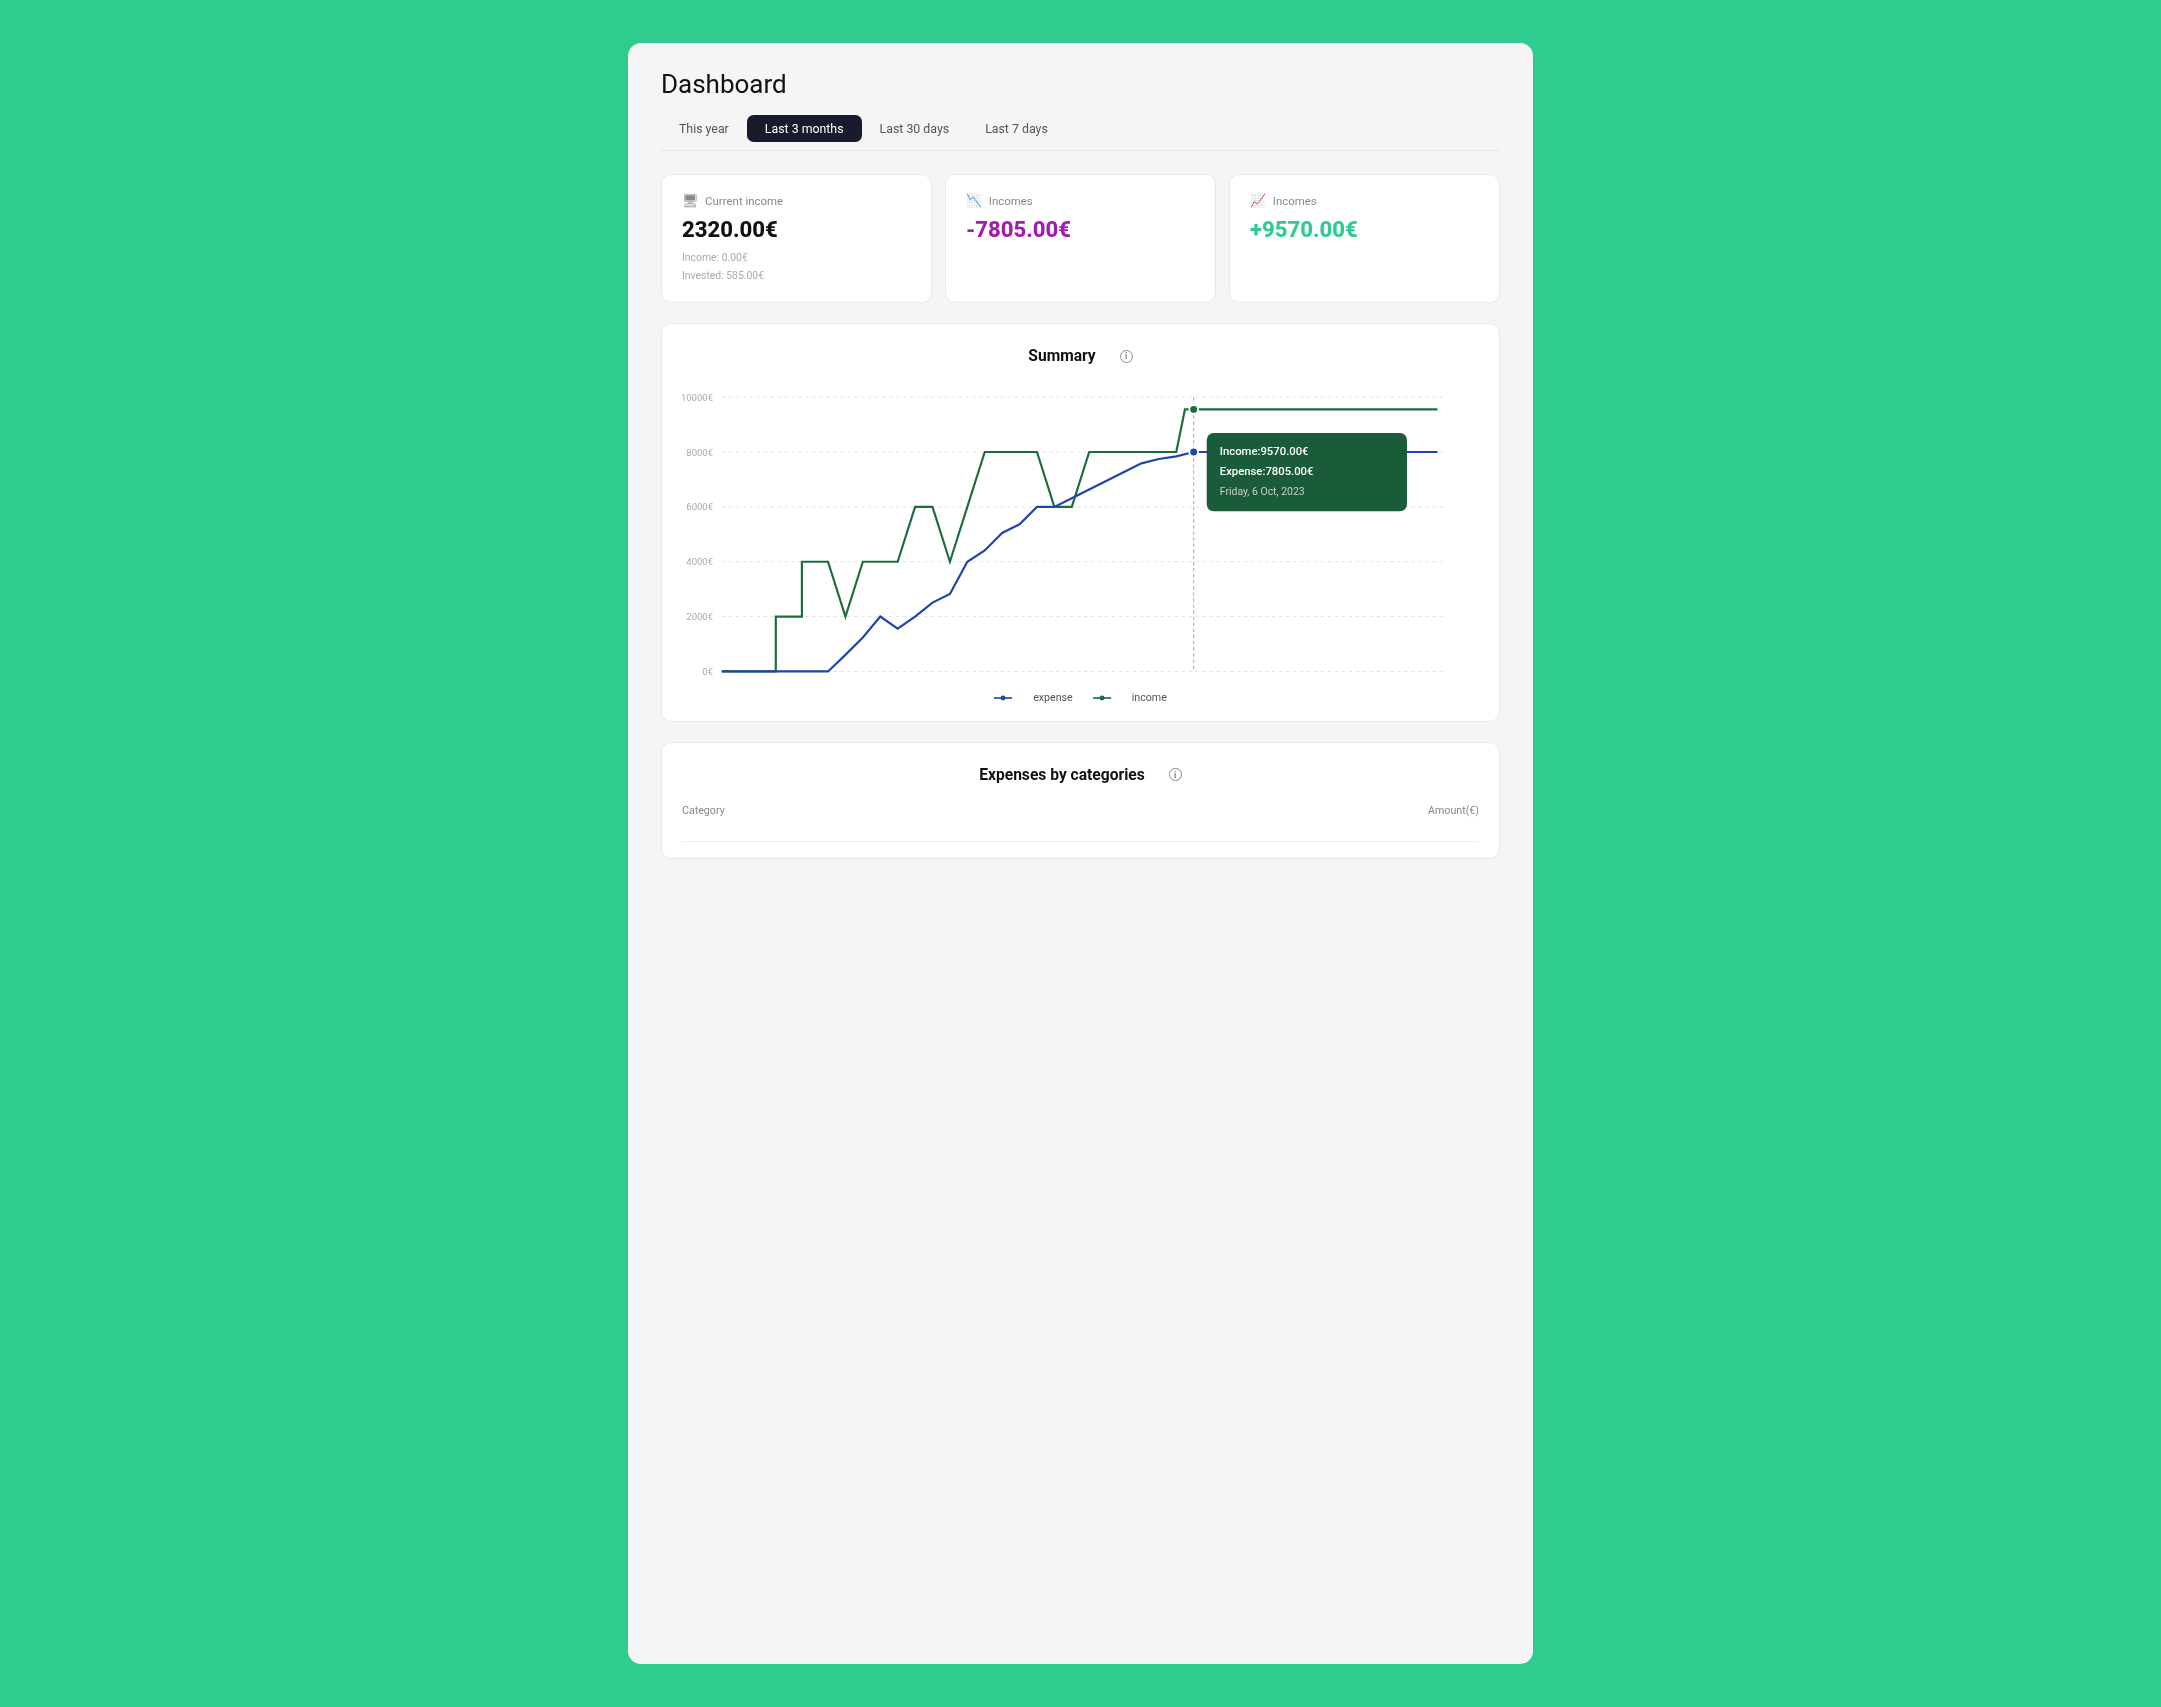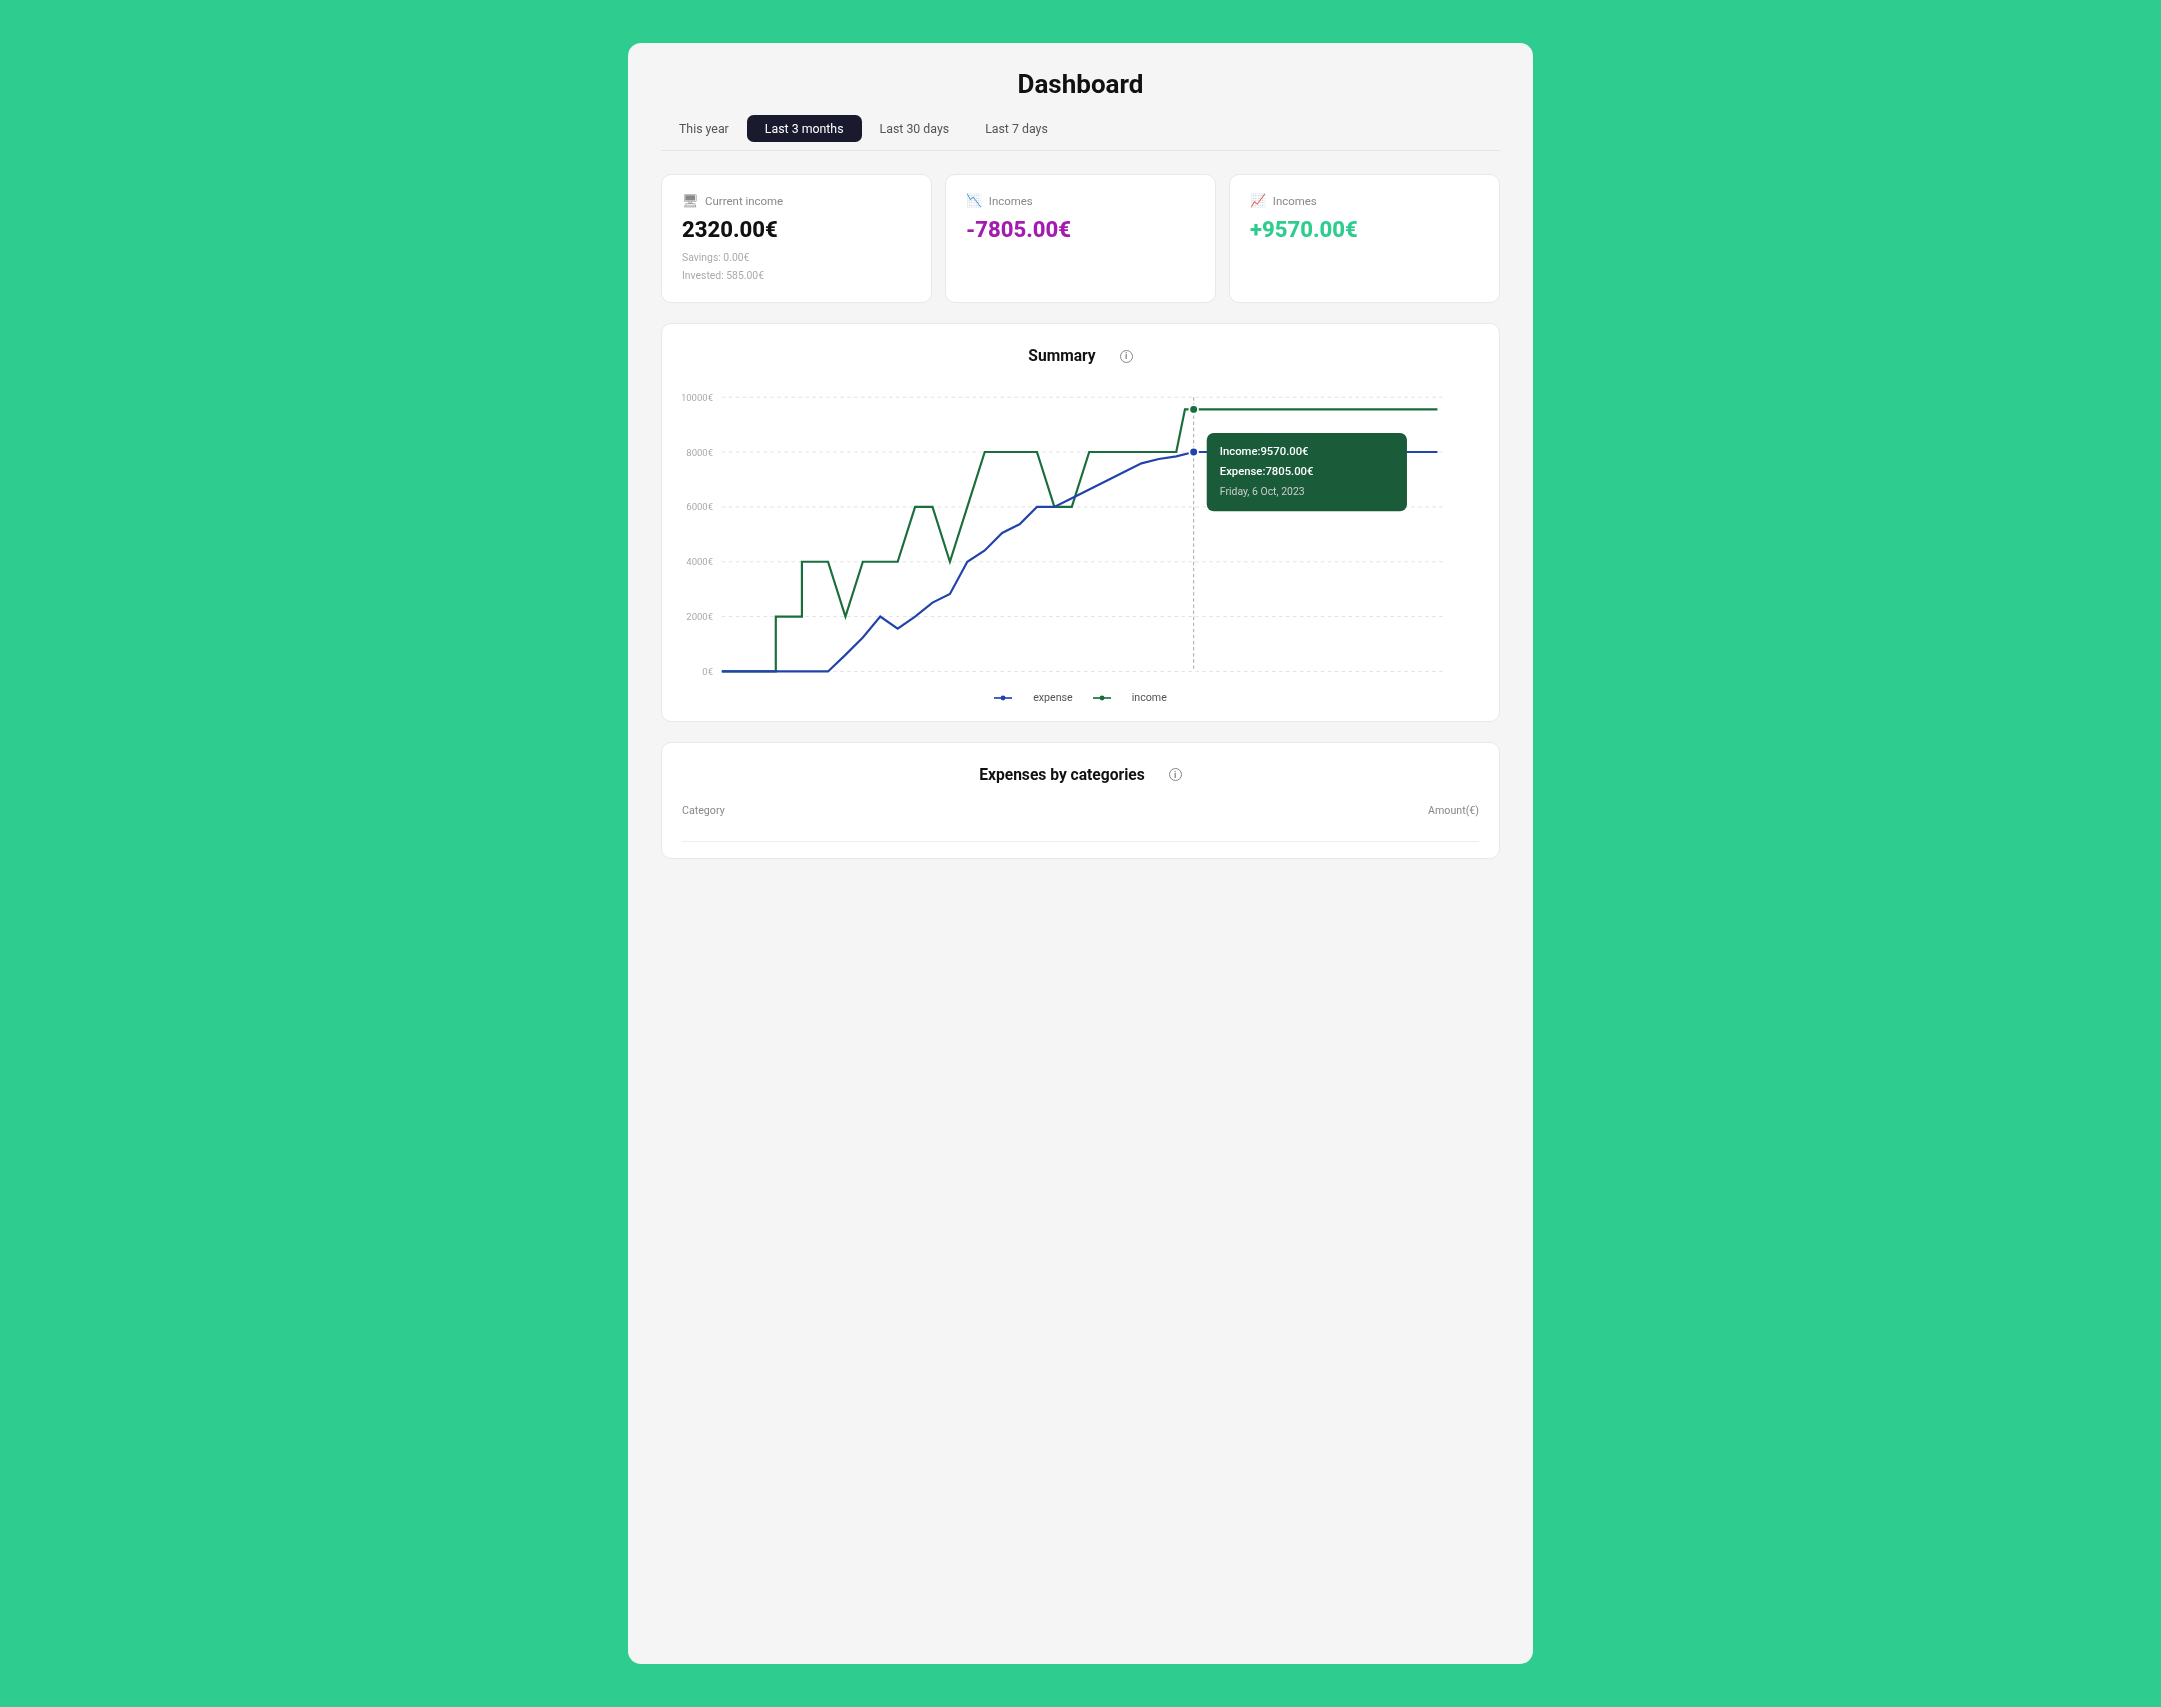--- a/index.html
+++ b/index.html
@@ -15,24 +15,23 @@
     .app-container {
       background: #f5f5f5;
       border-radius: 13px;
       width: 100%;
       max-width: 905px;
       padding: 26px 33px 33px;
       min-height: 95vh;
     }
     .page-title {
       font-size: 2rem;
-      font-weight: 700;
+      font-weight: 400;
       color: #111;
       margin-bottom: 16.4px;
-      text-align: center;
     }
     .tab-bar {
       display: flex;
       gap: 0;
       margin-bottom: 23px;
       border-bottom: 0.8px solid #e5e5e5;
       padding-bottom: 8px;
     }
     .tab-item {
       padding: 6.6px 18px;
@@ -167,21 +166,21 @@
 
   <div class="cards-row">
 
     <div class="card">
       <div class="card-label">
         <span class="card-icon">🖥</span>
         <span>Current income</span>
       </div>
       <div class="card-value">2320.00€</div>
       <div class="card-sub">
-        <div>Savings: 0.00€</div>
+        <div>Income: 0.00€</div>
         <div>Invested: 585.00€</div>
       </div>
     </div>
 
     <div class="card">
       <div class="card-label">
         <span class="card-icon">📉</span>
         <span>Incomes</span>
       </div>
       <div class="card-value red">-7805.00€</div>

